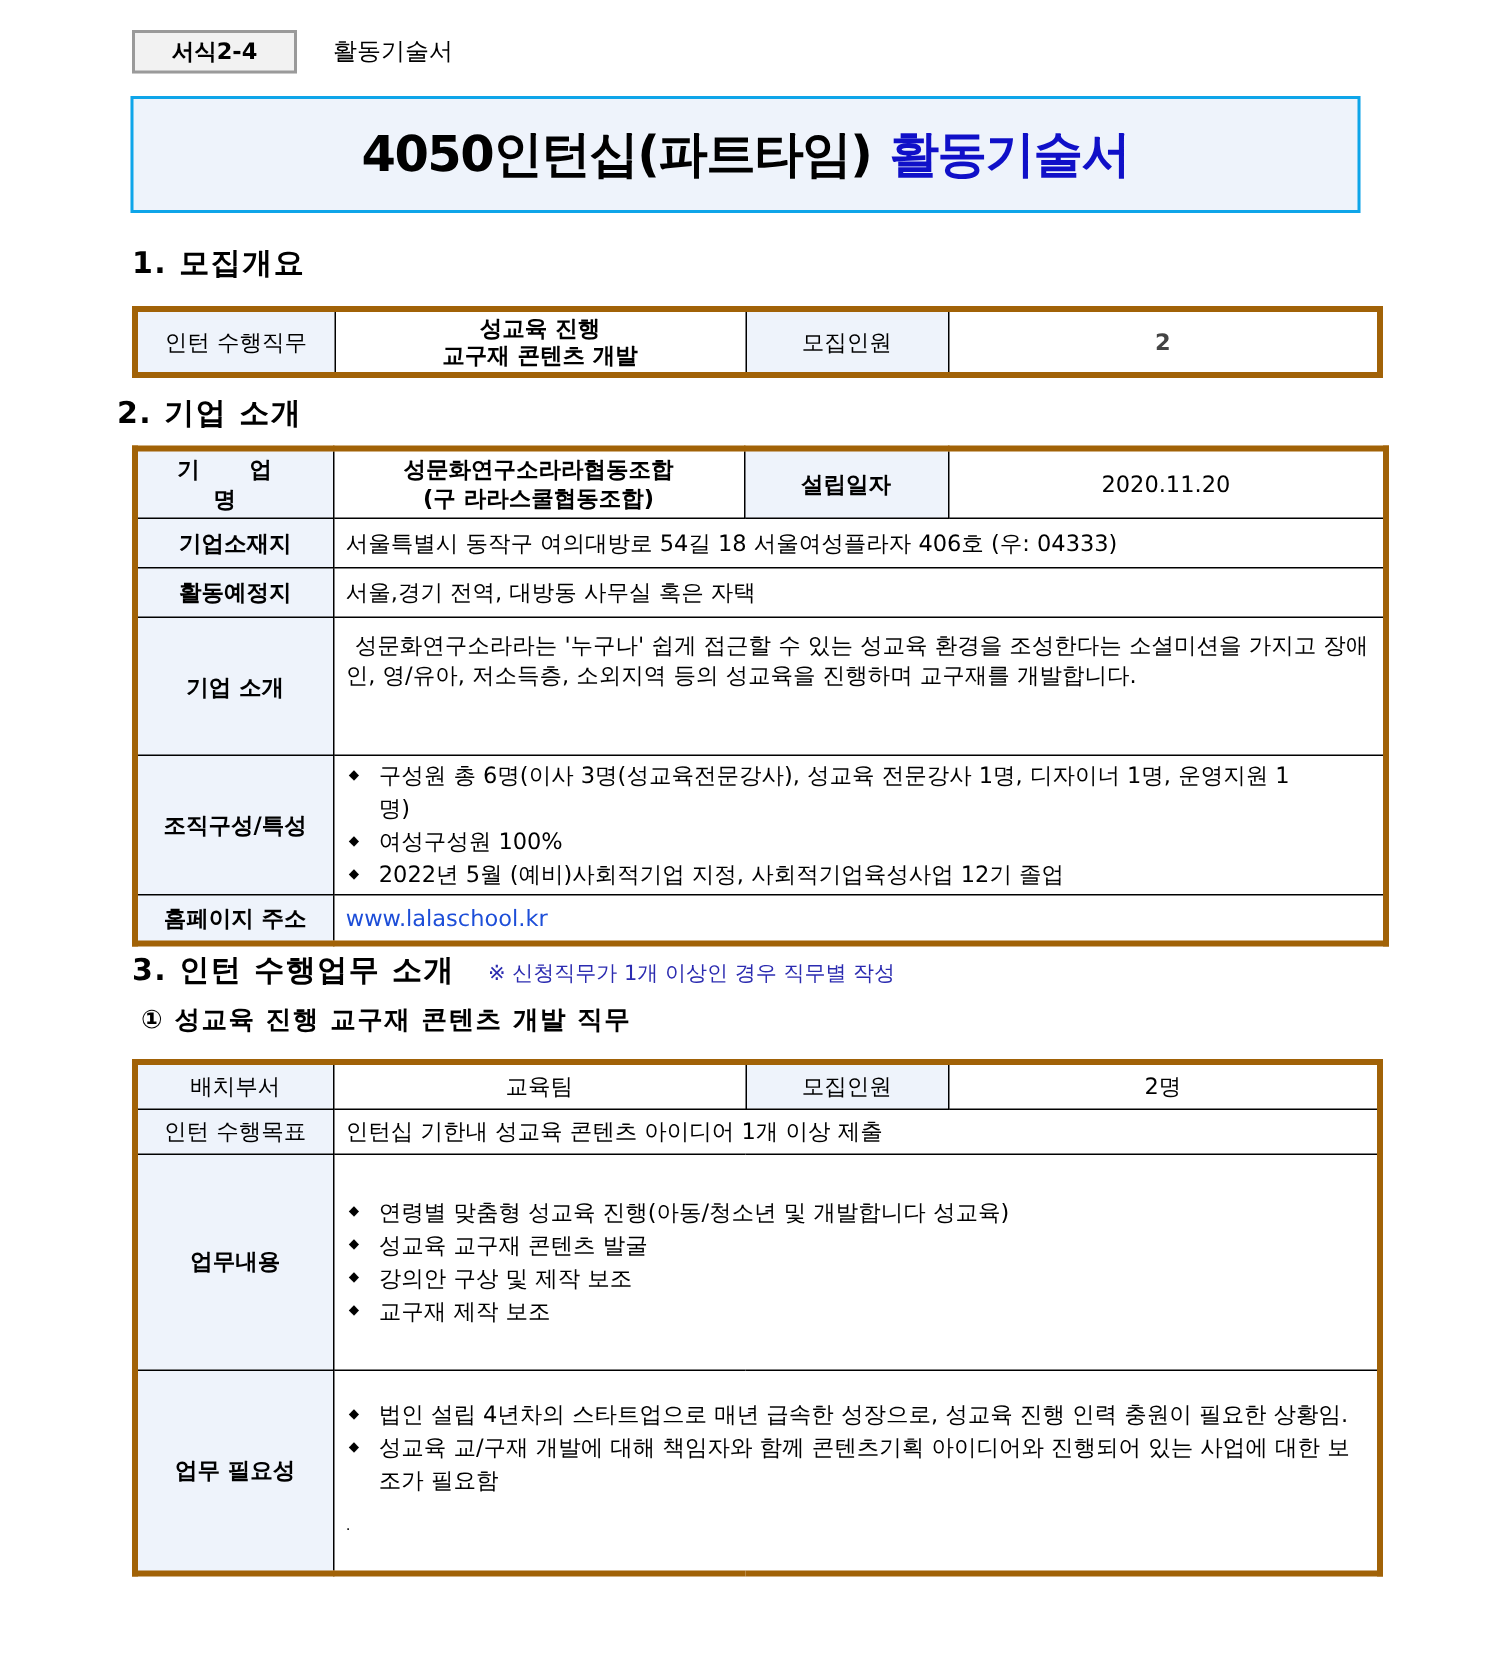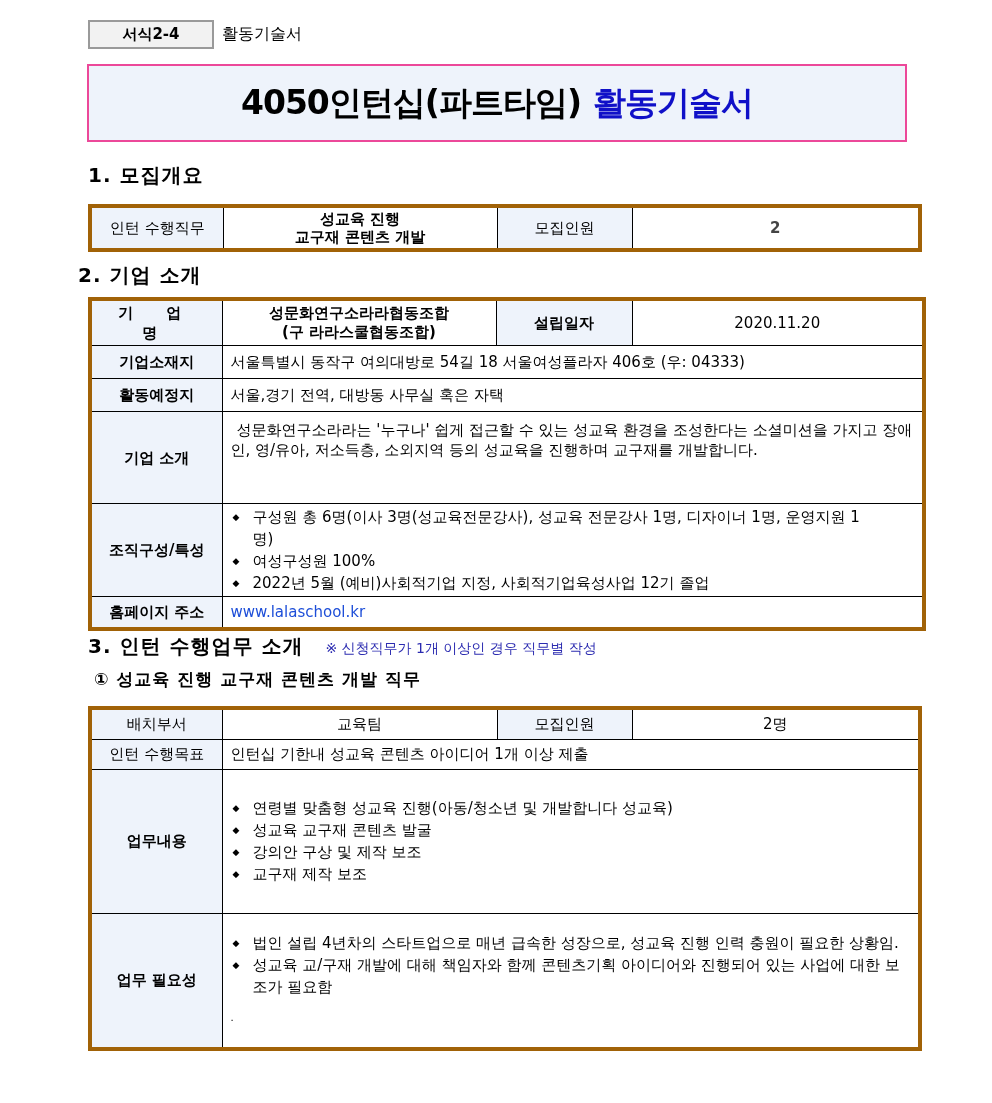--- a/index.html
+++ b/index.html
@@ -1,24 +1,24 @@
 <!DOCTYPE html>
 <html><head>
   <meta charset="utf-8">
   <style>
     html, body { margin:0; padding:0; background:#ffffff; }
     body { width:992px; height:1103px; position:relative; overflow:hidden;
            font-family:"DejaVu Sans", "Liberation Sans", sans-serif; color:#000; }
     .abs { position:absolute; }
-    .form-tag { left:88px; top:20px; width:126px; height:29px; background:#f2f2f2;
+    .form-tag { left:88px; top:20px; width:110px; height:29px; background:#f2f2f2;
                 border:2px solid #9a9a9a; box-sizing:border-box; display:flex;
                 align-items:center; justify-content:center; font-size:15px; font-weight:bold; }
     .form-tag-text { left:222px; top:24px; font-size:16px; }
     .title-box { left:87px; top:64px; width:820px; height:78px; box-sizing:border-box;
-                 border:2px solid #ec4899; background:#eef3fb; display:flex; align-items:center;
+                 border:2px solid #0ea5e9; background:#eef3fb; display:flex; align-items:center;
                  justify-content:center; font-size:33px; font-weight:bold; letter-spacing:-1px; }
     .title-box .blue { color:#1010c8; margin-left:12px; }
     .section-head { font-size:20px; font-weight:bold; letter-spacing:1px; }
     .note { color:#2b2bb0; font-size:14px; font-weight:normal; margin-left:14px; letter-spacing:0; }
     .sub-head { font-size:17px; font-weight:bold; letter-spacing:1px; }
     table.doc { position:absolute; border-collapse:collapse; border:4px solid #a16207; table-layout:fixed; }
     table.doc td { border:1px solid #000; font-size:15px; padding:2px 8px; line-height:20px; }
     td.lbl { background:#eef3fb; font-weight:bold; text-align:center; }
     td.ctr { text-align:center; }
     td.val { text-align:left; }

